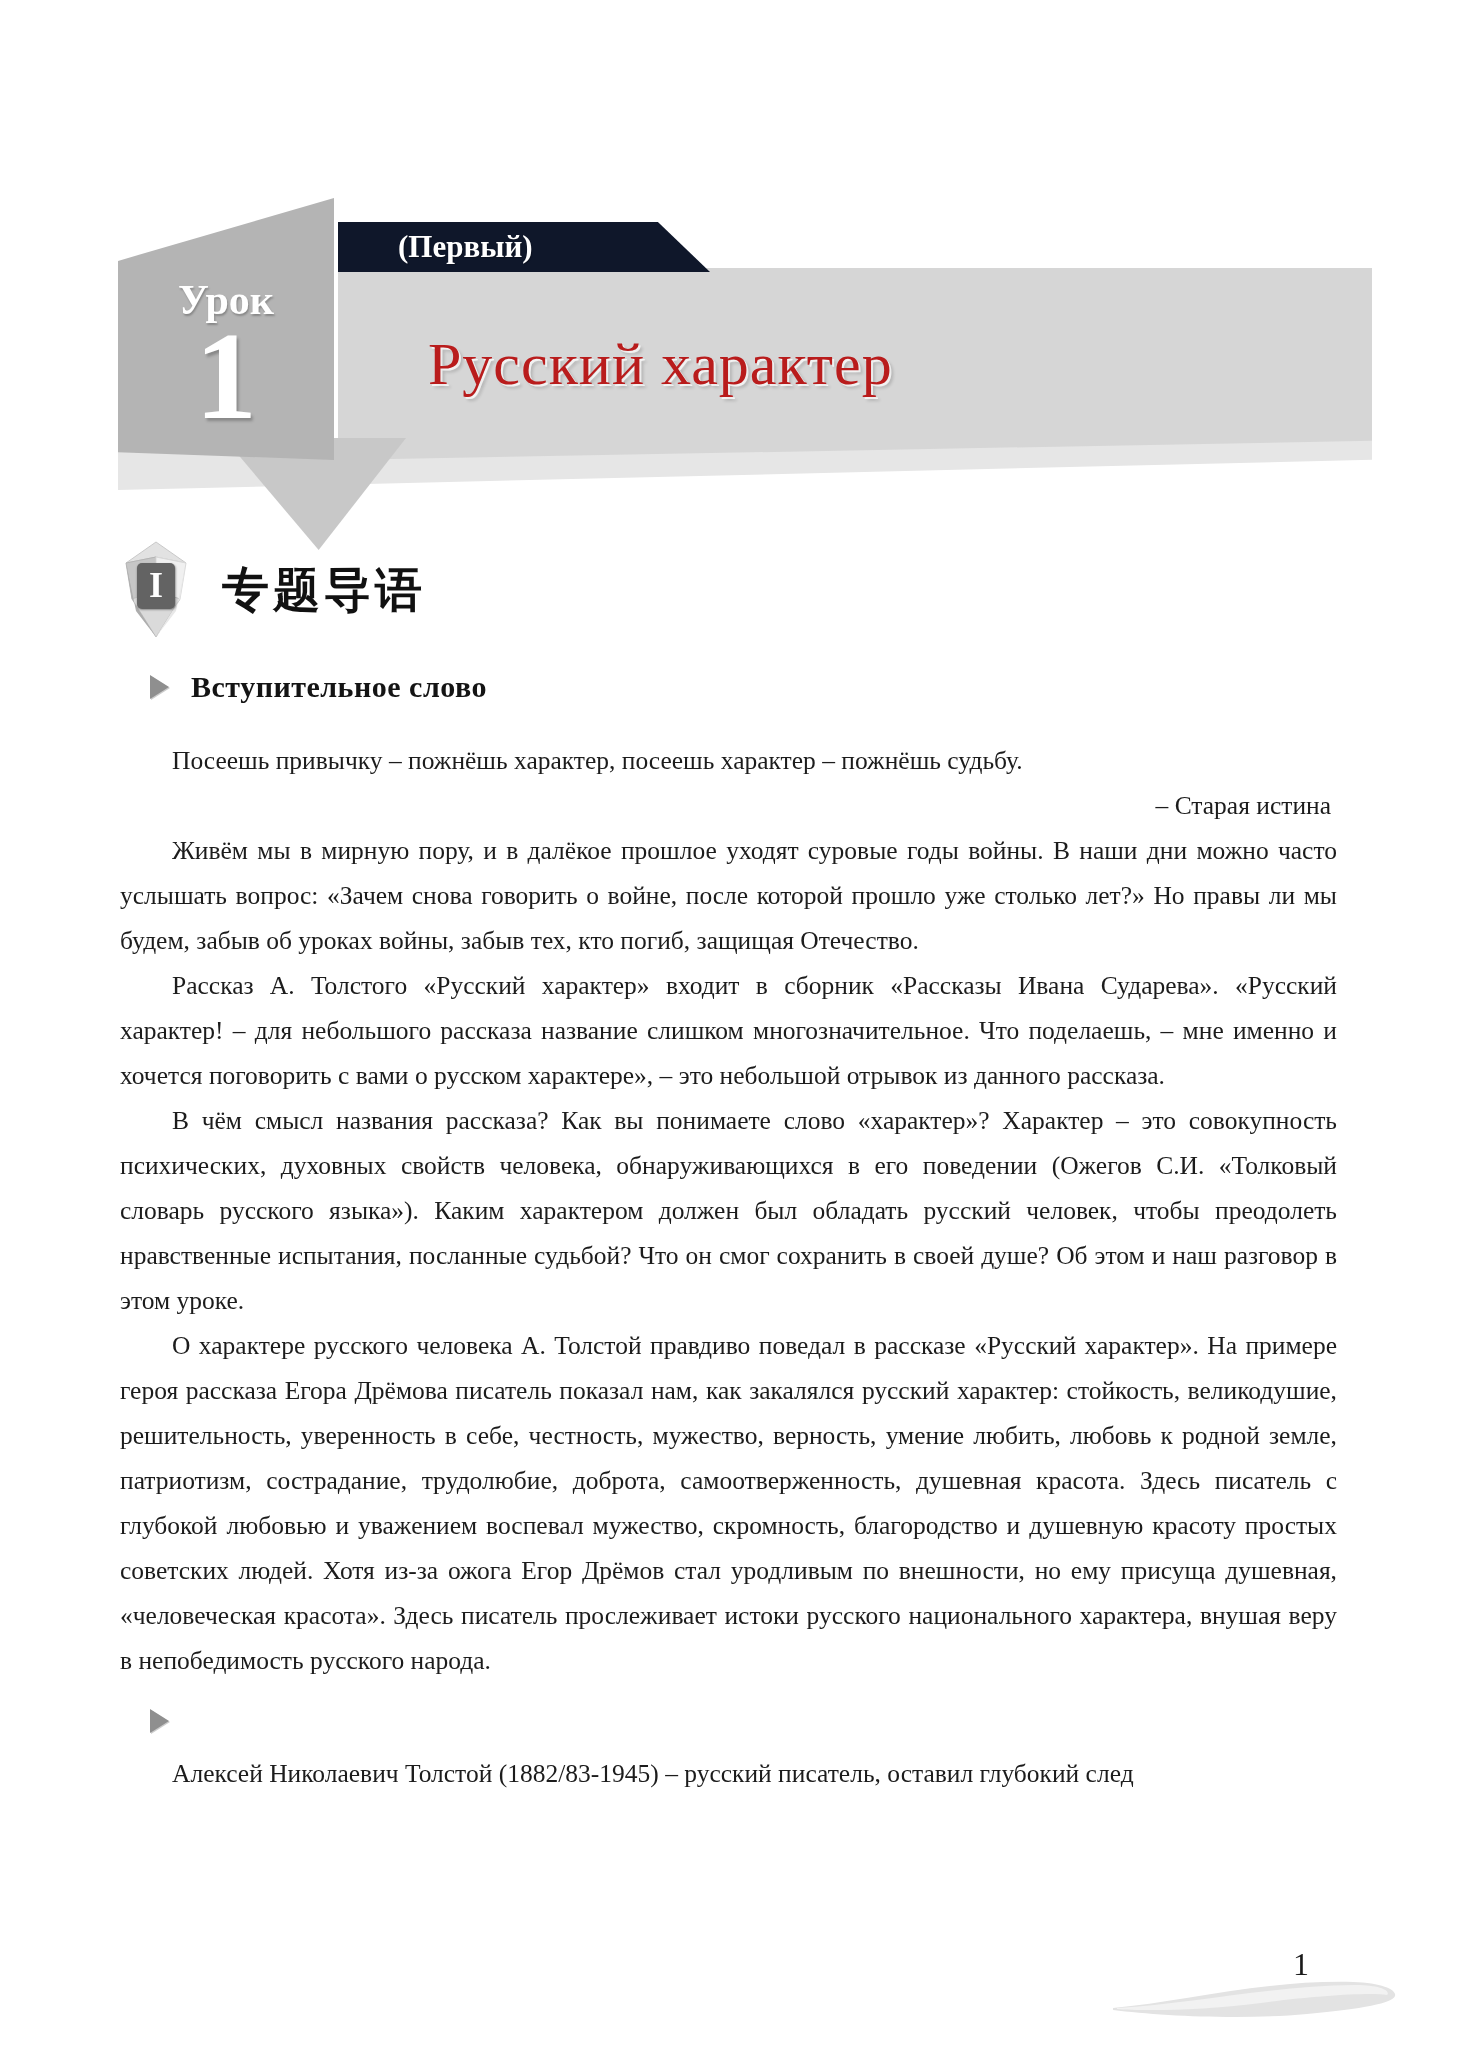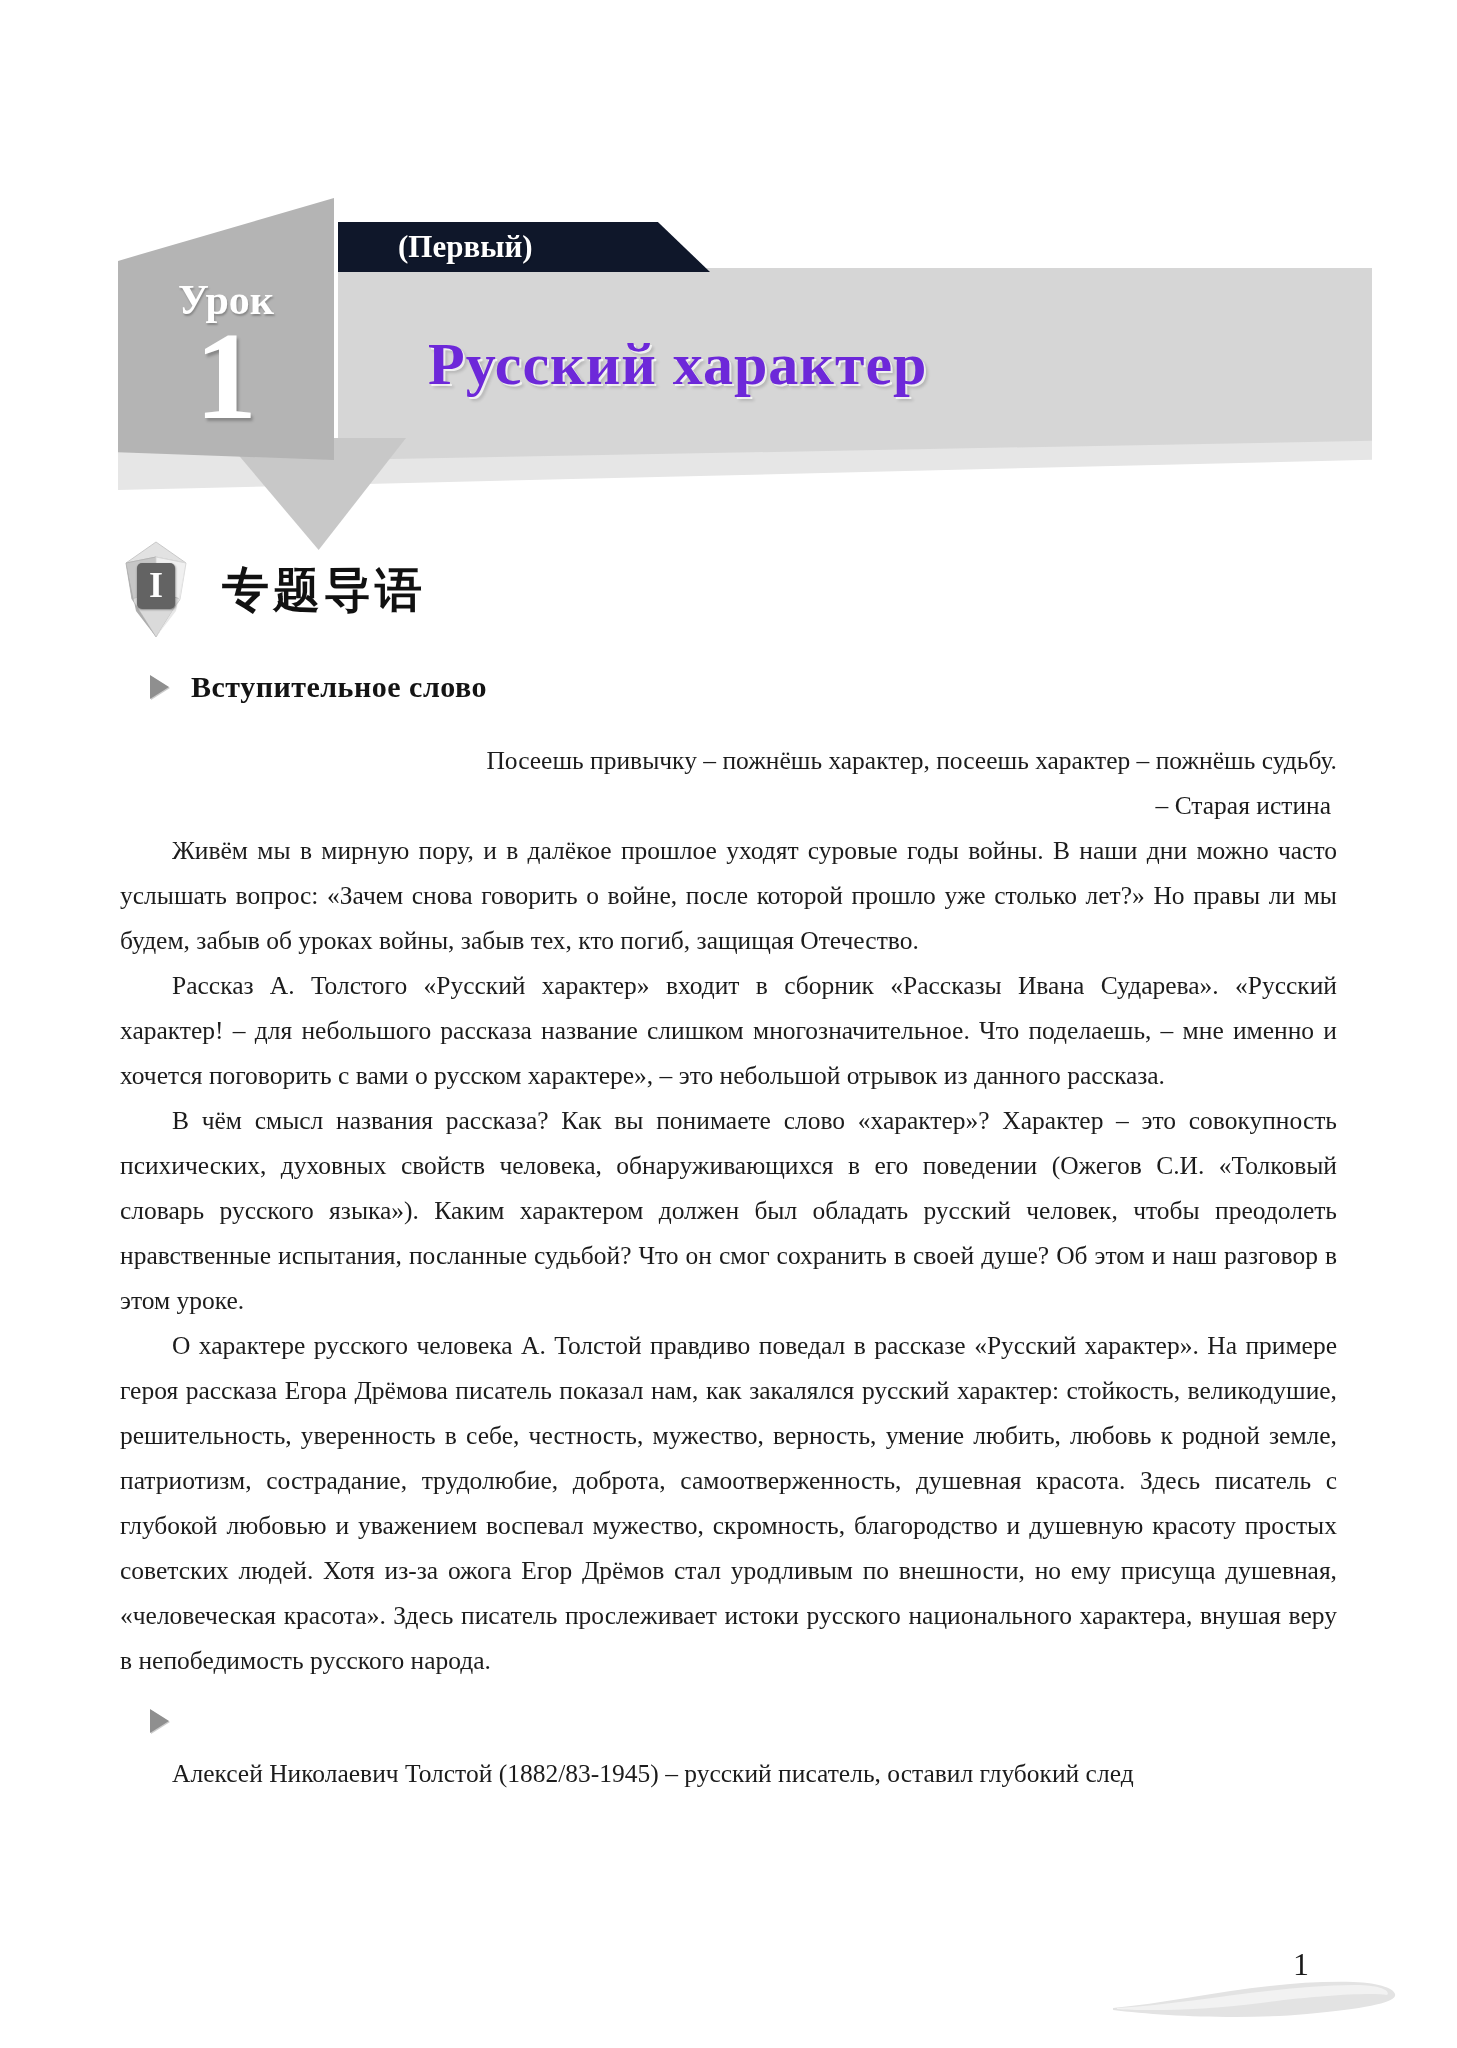--- a/index.html
+++ b/index.html
@@ -23,22 +23,22 @@
   }
   .hdr-banner{
     position:absolute;left:338px;top:268px;width:1034px;height:192px;
     background:#d6d6d6;
     clip-path:polygon(0 0,100% 0,100% 90%,0 100%);
     z-index:2;
     display:flex;align-items:center;
   }
   .hdr-title{
     padding-left:90px;
-    font-size:60px;font-weight:bold;letter-spacing:1px;
-    color:#6d28d9;
+    font-size:60px;font-weight:normal;letter-spacing:1px;
+    color:#b91c1c;
     text-shadow:2px 2px 0 rgba(255,255,255,.75), 4px 4px 3px rgba(0,0,0,.15);
   }
   .hdr-tab{
     position:absolute;left:338px;top:222px;width:372px;height:50px;
     background:#0f172a;
     clip-path:polygon(0 0,86% 0,100% 100%,0 100%);
     z-index:2;
     display:flex;align-items:center;
   }
   .hdr-tab span{
@@ -96,21 +96,21 @@
     border-bottom:12px solid transparent;
     margin-left:30px;margin-right:14px;
     filter:drop-shadow(1px 1px 0 rgba(0,0,0,.2));
   }
   .sub-head h2{
     margin:8px;font-size:30px;font-weight:bold;color:#141414;letter-spacing:.5px;
   }
 
   .body-text{font-size:25.5px;line-height:45px;text-align:justify;}
   .body-text p{margin:0;text-indent:52px;}
-  p.epigraph{margin-top:26px;text-align:right;}
+  p.epigraph{margin-top:26px;text-align:left;}
   p.attribution{text-align:right;text-indent:0;padding-right:6px;}
   .sub-head.second{margin-top:26px;}
   p.after-head{margin-top:18px;}
 
   
   .page-num{
     position:absolute;right:148px;top:1946px;
     font-size:32px;color:#1a1a1a;
   }
   .swoosh{position:absolute;right:58px;top:1972px;width:288px;height:52px;}

